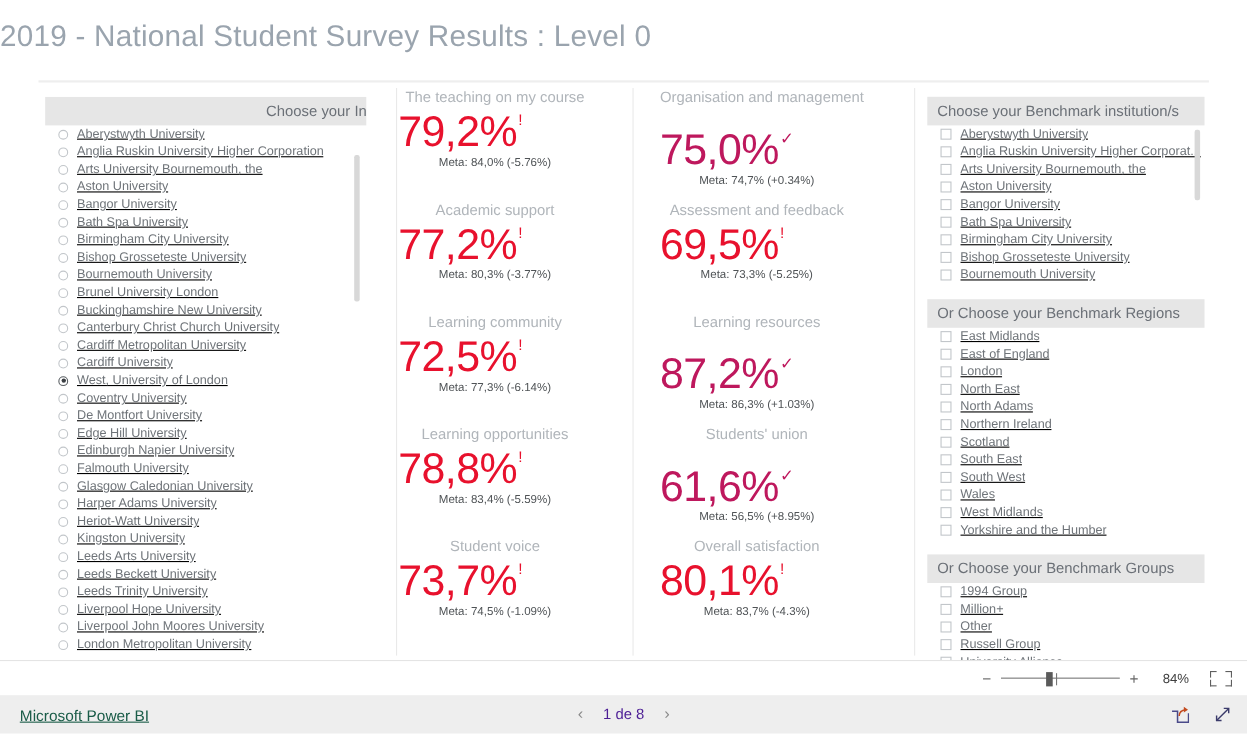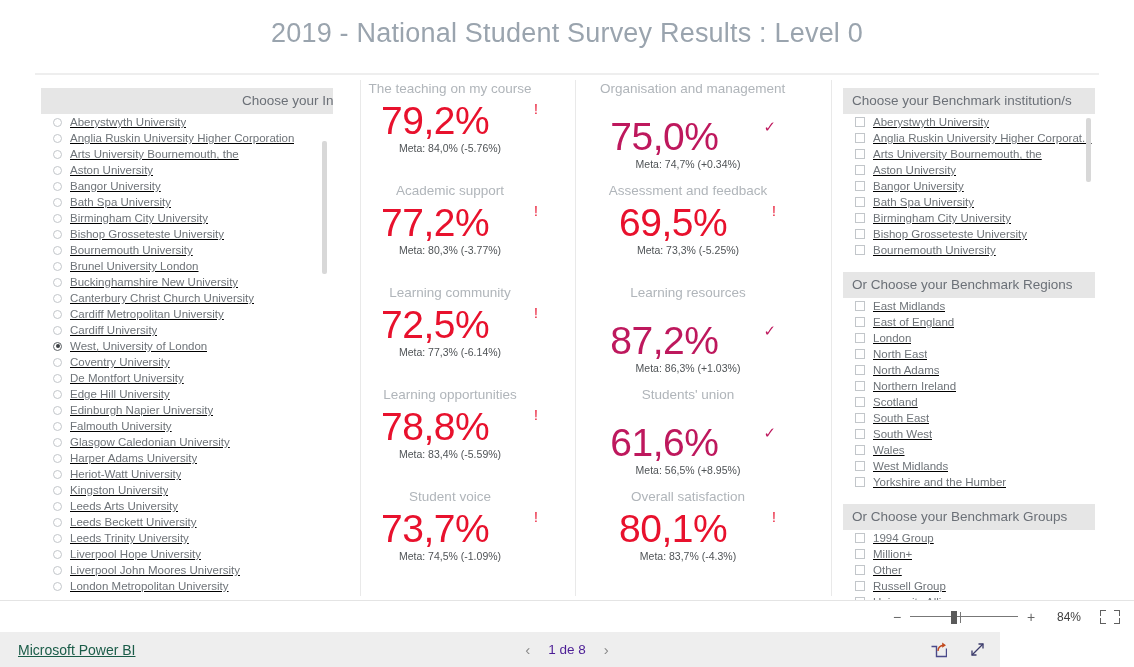--- a/index.html
+++ b/index.html
@@ -12,21 +12,20 @@
   #app { position: relative; width: 1134px; height: 667px; background: #fff; }
 
   
   .report {
     position: absolute; left: 0; top: 0; width: 1134px; height: 600px;
     background: #ffffff;
   }
 
   .page-title {
     position: absolute; left: 0; top: 18px; width: 1134px;
-    text-align: center;
     font-size: 27px; font-weight: 400; color: #9aa4ae;
     letter-spacing: 0.2px;
     white-space: nowrap;
   }
 
   .hrule {
     position: absolute; left: 35px; top: 73px; width: 1064px; height: 2px;
     background: #eeeeee;
   }
 
@@ -100,23 +99,22 @@
   .kpi-col { position: absolute; top: 0; width: 176px; }
   .kpi-col-a { left: 2px; }
   .kpi-col-b { left: 240px; }
 
   .kpi-card { text-align: center; height: 102px; }
   .kpi-card .kpi-title {
     font-size: 13.5px; color: #b0b5ba; font-weight: 400;
     line-height: 18px; white-space: nowrap;
   }
   .kpi-value-wrap {
-    display: flex; align-items: flex-start; justify-content: flex-end;
+    display: flex; align-items: flex-start; justify-content: flex-start;
     line-height: 1;
-    gap: 44px;
   }
   .kpi-value {
     font-size: 39px; font-weight: 400; letter-spacing: -0.5px;
     line-height: 46px;
   }
   .kpi-ind {
     font-size: 14px; line-height: 22px; margin-left: 1px;
     font-weight: 400;
   }
   .kpi-ind.check { font-size: 15px; line-height: 26px; }
@@ -175,21 +173,21 @@
   .fit-btn span {
     position: absolute; width: 6px; height: 6px; border: 1.5px solid #5f5f5f;
   }
   .fit-btn .c1 { left: 0; top: 0; border-right: none; border-bottom: none; }
   .fit-btn .c2 { right: 0; top: 0; border-left: none; border-bottom: none; }
   .fit-btn .c3 { left: 0; bottom: 0; border-right: none; border-top: none; }
   .fit-btn .c4 { right: 0; bottom: 0; border-left: none; border-top: none; }
 
   
   .footer {
-    position: absolute; left: 0; top: 632px; width: 1000px; height: 35px;
+    position: absolute; left: 0; top: 632px; width: 1134px; height: 35px;
     background: #eeeeee;
     display: flex; align-items: center; padding-left: 48px;
   }
   .brand {
     position: absolute; left: 18px;
     font-size: 14px; color: #1a5c48; text-decoration: underline;
     cursor: pointer; white-space: nowrap;
   }
   .pager {
     position: absolute; left: 0; width: 1134px;

